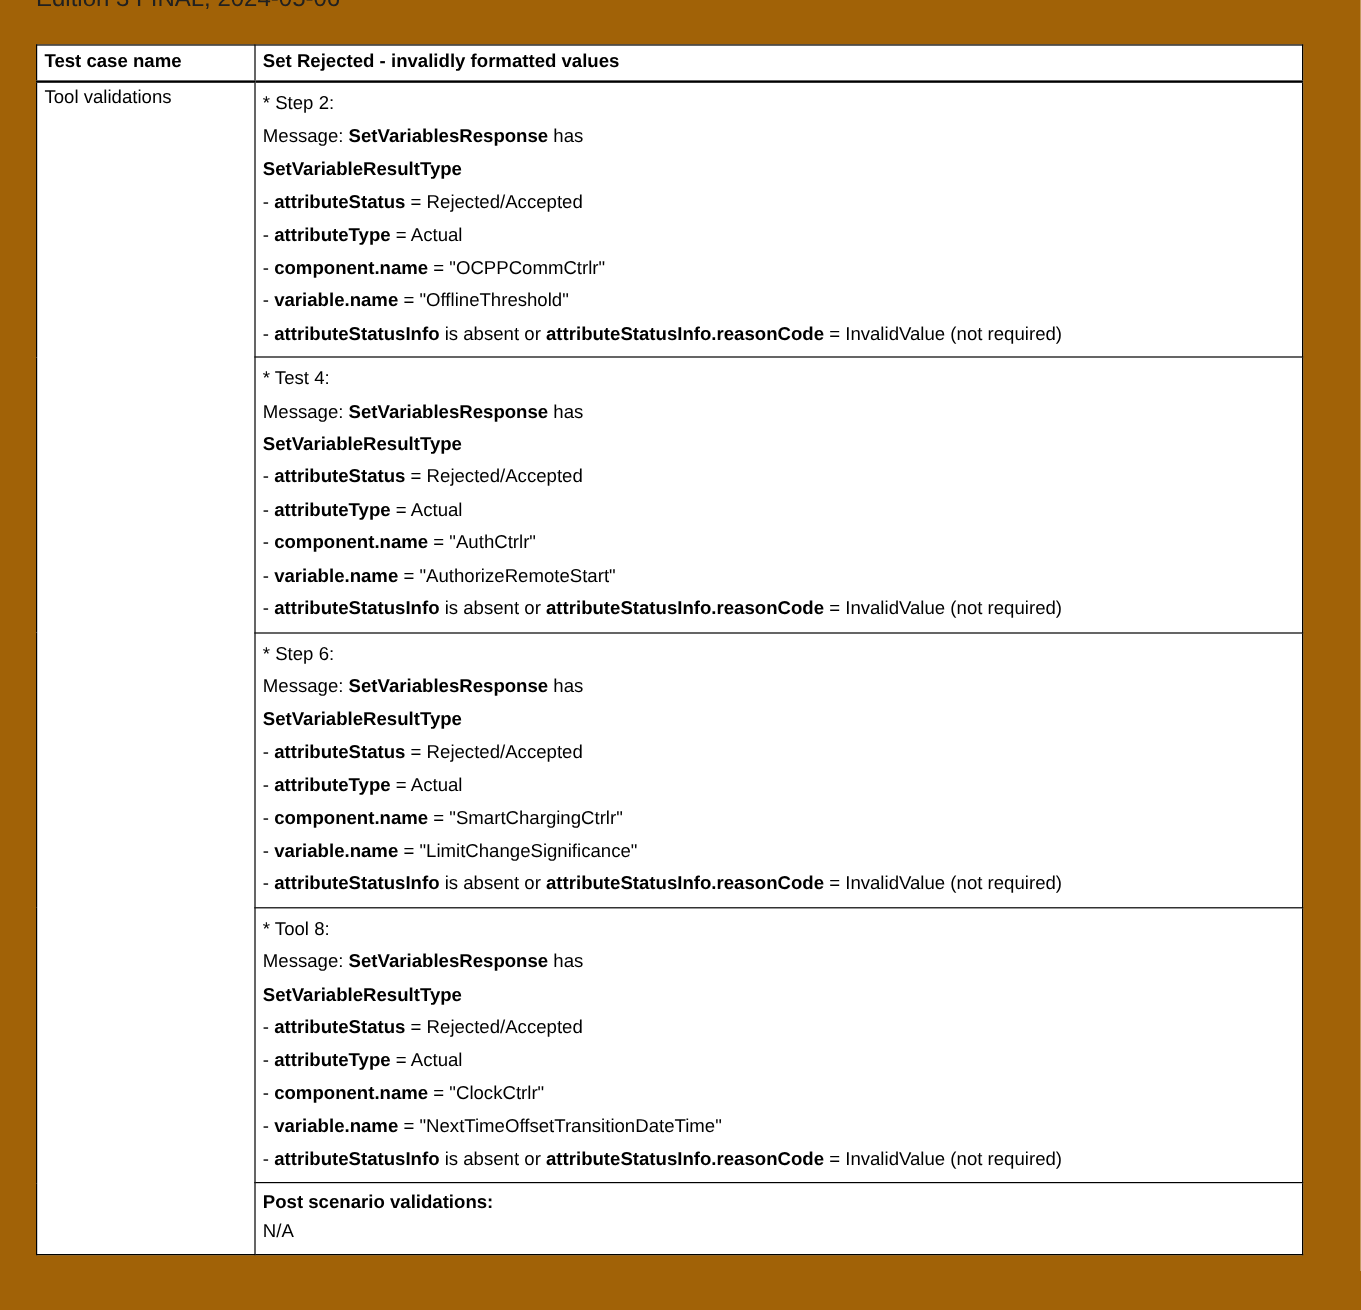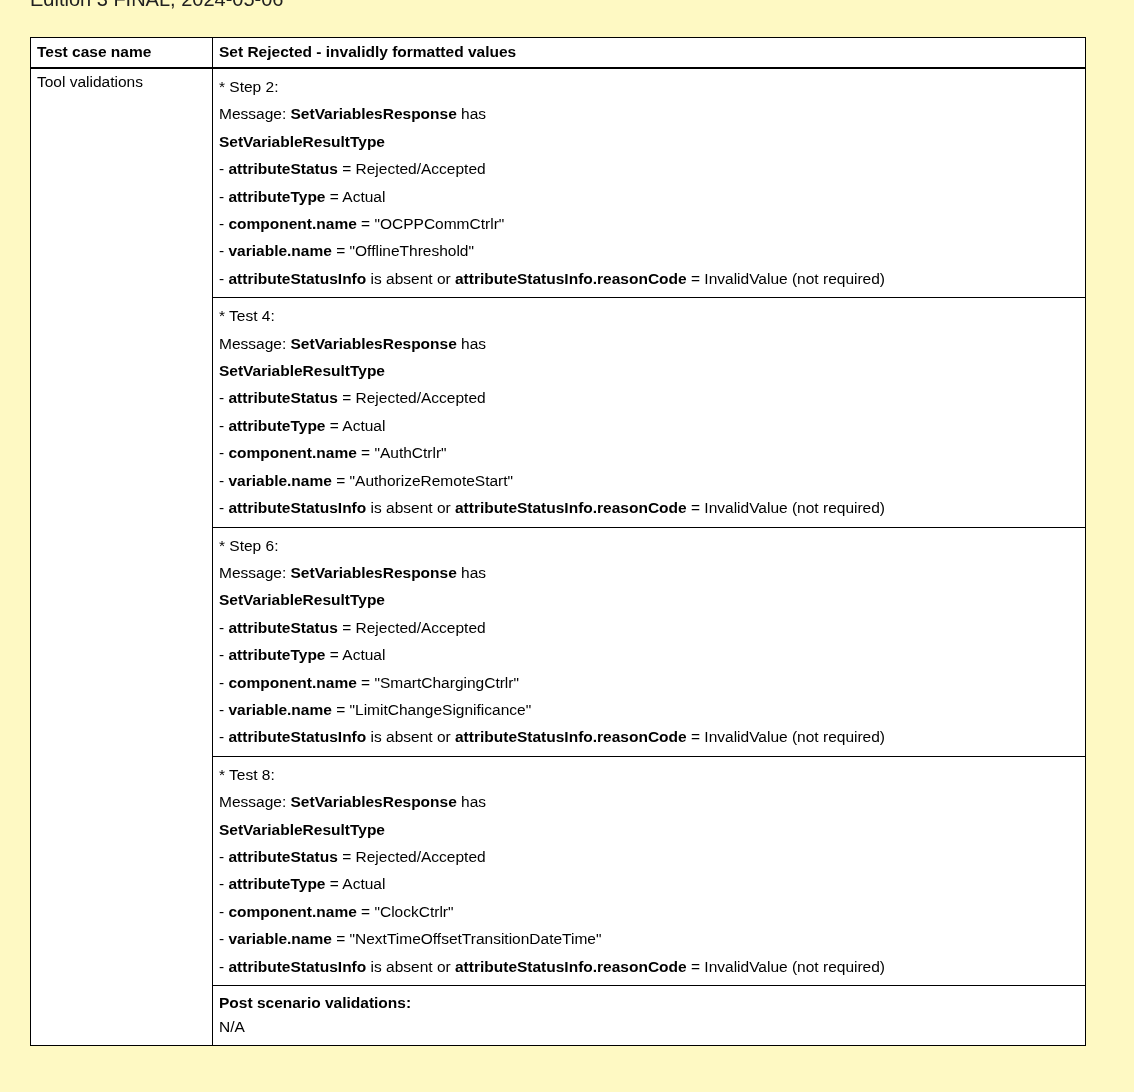--- a/index.html
+++ b/index.html
@@ -5,21 +5,21 @@
   html, body {
     margin: 0;
     padding: 0;
     background: #ffffff;
   }
   .page {
     position: relative;
     width: 1134px;
     height: 1092px;
     overflow: hidden;
-    background: #fef9c3;
+    background: #a16207;
     font-family: "Liberation Sans", sans-serif;
     color: #000000;
   }
   .doc-header {
     position: absolute;
     top: -12px;
     left: 30px;
     font-size: 20px;
     font-weight: 500;
     color: #212121;
@@ -114,21 +114,21 @@
             <div class="line"><span class="b">SetVariableResultType</span></div>
             <div class="line"><span>- </span><span class="b">attributeStatus</span><span> = </span><span class="i">Rejected/Accepted</span></div>
             <div class="line"><span>- </span><span class="b">attributeType</span><span> = </span><span class="i">Actual</span></div>
             <div class="line"><span>- </span><span class="b">component.name</span><span> = </span><span class="i">"SmartChargingCtrlr"</span></div>
             <div class="line"><span>- </span><span class="b">variable.name</span><span> = </span><span class="i">"LimitChangeSignificance"</span></div>
             <div class="line"><span>- </span><span class="b">attributeStatusInfo</span><span> is absent or </span><span class="b">attributeStatusInfo.reasonCode</span><span> = </span><span class="i">InvalidValue</span><span> (not required)</span></div>
           </td>
         </tr>
         <tr>
           <td class="content-cell">
-            <div class="line"><span>* Test 8:</span></div>
+            <div class="line"><span>* Tool 8:</span></div>
             <div class="line"><span>Message: </span><span class="b">SetVariablesResponse</span><span> has</span></div>
             <div class="line"><span class="b">SetVariableResultType</span></div>
             <div class="line"><span>- </span><span class="b">attributeStatus</span><span> = </span><span class="i">Rejected/Accepted</span></div>
             <div class="line"><span>- </span><span class="b">attributeType</span><span> = </span><span class="i">Actual</span></div>
             <div class="line"><span>- </span><span class="b">component.name</span><span> = </span><span class="i">"ClockCtrlr"</span></div>
             <div class="line"><span>- </span><span class="b">variable.name</span><span> = </span><span class="i">"NextTimeOffsetTransitionDateTime"</span></div>
             <div class="line"><span>- </span><span class="b">attributeStatusInfo</span><span> is absent or </span><span class="b">attributeStatusInfo.reasonCode</span><span> = </span><span class="i">InvalidValue</span><span> (not required)</span></div>
           </td>
         </tr>
         <tr>

